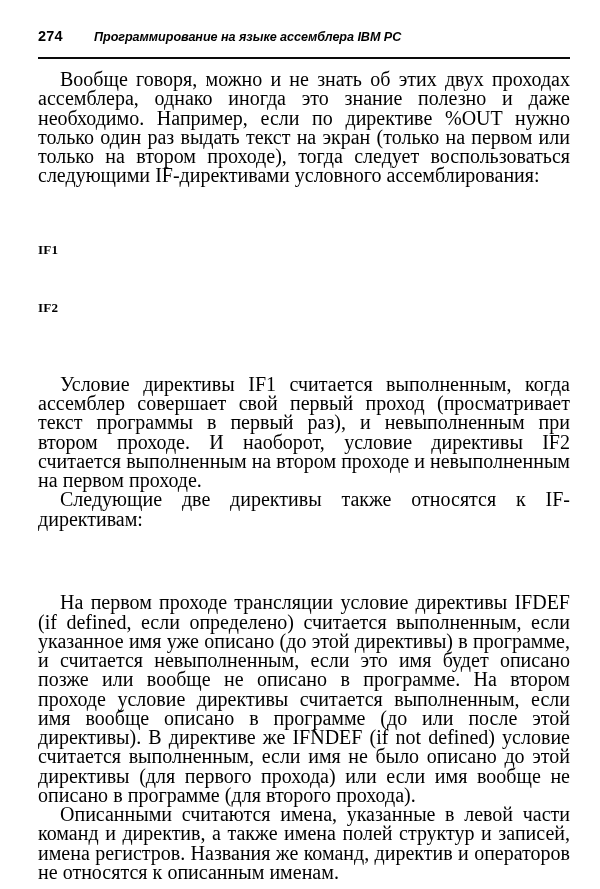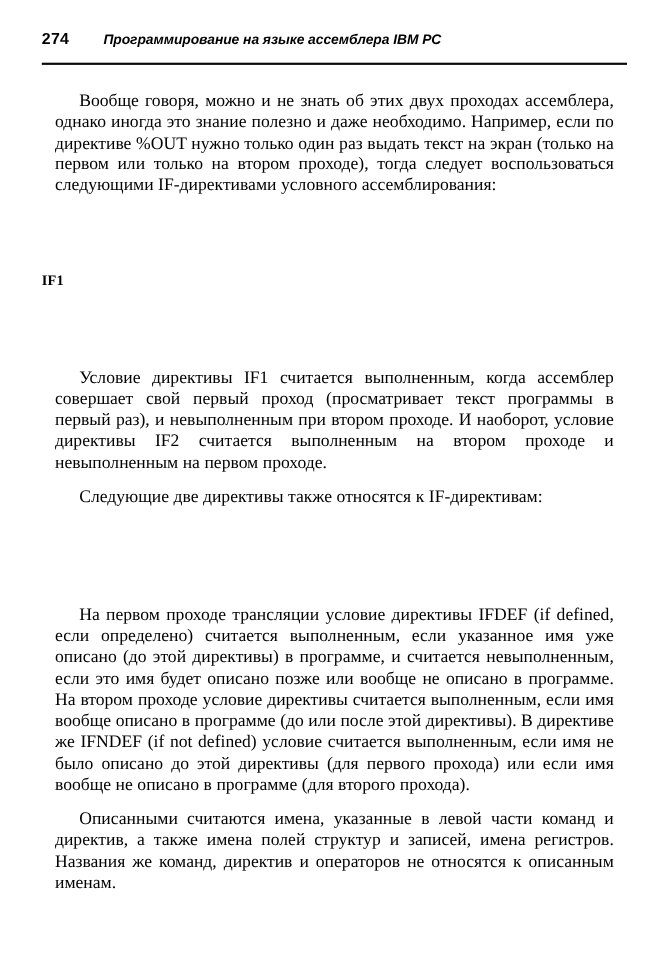--- a/index.html
+++ b/index.html
@@ -58,22 +58,22 @@
 
   
   .body {
     position: absolute;
     left: 38px;
     top: 70px;
     width: 532px;
   }
 
   p.para {
-    margin: 12px;
-    font-size: 16px;
+    margin: 0;
+    font-size: 20px;
     line-height: 19.25px;
     text-align: justify;
     text-indent: 22px;
     word-spacing: 0.1px;
     hyphens: manual;
   }
 
   .gap-sm { height: 10px; }
   .gap-md { height: 16px; }
   .gap-lg { height: 19px; }
@@ -102,20 +102,21 @@
   <div class="rule"></div>
 
   <div class="body">
 
     <p class="para">Вообще говоря, можно и не знать об этих двух проходах ассемблера, однако иногда это знание полезно и даже необходимо. Например, если по директиве %OUT нужно только один раз выдать текст на экран (только на первом или только на втором проходе), тогда следует воспользоваться следующими IF-директивами условного ассемблирования:</p>
 
     <div class="gap-md"></div>
 
     <div class="code">
       <span class="ln">IF1</span>
+      <span class="ln">IF2</span>
     </div>
 
     <div class="gap-lg"></div>
 
     <p class="para">Условие директивы IF1 считается выполненным, когда ассемблер совершает свой первый проход (просматривает текст программы в первый раз), и невыполненным при втором проходе. И наоборот, условие директивы IF2 считается выполненным на втором проходе и невыполненным на первом проходе.</p>
     <p class="para">Следующие две директивы также относятся к IF-директивам:</p>
 
     <div class="gap-sm"></div>
 
     <div class="code">

